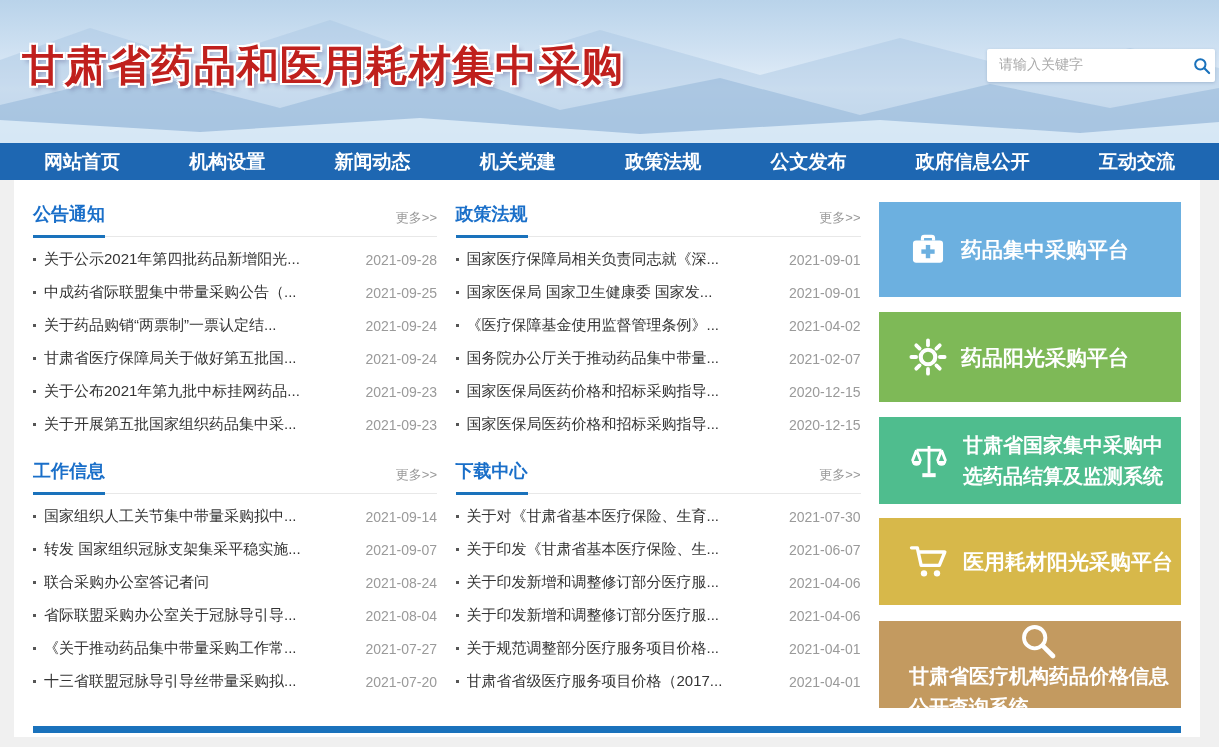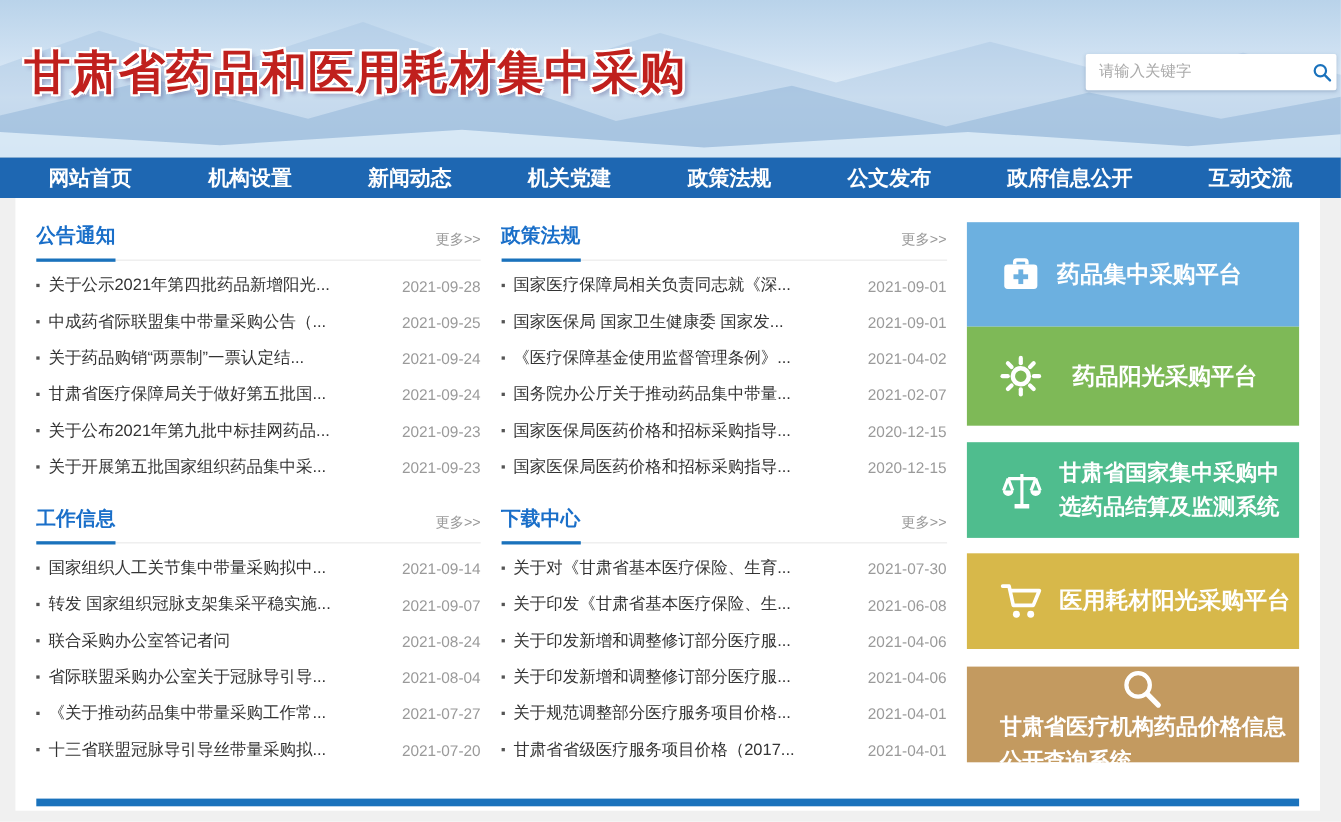--- a/index.html
+++ b/index.html
@@ -46,22 +46,22 @@
   .row-txt { flex:1; font-size:15px; color:#333; white-space:nowrap; overflow:hidden;
     text-decoration:none; }
   .row-date { font-size:14px; color:#9a9a9a; margin-left:10px; flex:none; }
 
   
   .sidebar { width:302px; }
   .side-btn { width:302px; display:flex; align-items:center; padding:0 0 0 30px;
     cursor:pointer; color:#fff; }
   .side-btn .ico { flex:none; margin-right:14px; display:flex; align-items:center; }
   .side-btn .lbl { font-size:21px; font-weight:bold; line-height:31px; }
-  .btn1 { height:95px; background:#6cb0e0; }
-  .btn2 { height:90px; background:#7eb957; margin-bottom:15px;gap:14px; }
+  .btn1 { height:95px; background:#6cb0e0; margin-bottom:15px; }
+  .btn2 { height:90px; background:#7eb957; margin-bottom:15px; }
   .btn3 { height:87px; background:#4fbd8e; margin-bottom:14px; }
   .btn3 .lbl, .btn5 .lbl { font-size:20px; }
   .btn4 { height:87px; background:#d7b84a; margin-bottom:16px; }
   .btn5 { height:87px; background:#c39a60;flex-direction:column; }
 
   .footer-bar { width:1148px; height:7px; background:#1a72bc; margin-top:10px; }
 </style>
 </head>
 <body>
 
@@ -224,21 +224,21 @@
         </div>
         <ul class="list">
           <li>
               <span class="bullet"></span>
               <a class="row-txt">关于对《甘肃省基本医疗保险、生育...</a>
               <span class="row-date">2021-07-30</span>
             </li>
           <li>
               <span class="bullet"></span>
               <a class="row-txt">关于印发《甘肃省基本医疗保险、生...</a>
-              <span class="row-date">2021-06-08</span>
+              <span class="row-date">2021-06-07</span>
             </li>
           <li>
               <span class="bullet"></span>
               <a class="row-txt">关于印发新增和调整修订部分医疗服...</a>
               <span class="row-date">2021-04-06</span>
             </li>
           <li>
               <span class="bullet"></span>
               <a class="row-txt">关于印发新增和调整修订部分医疗服...</a>
               <span class="row-date">2021-04-06</span>

